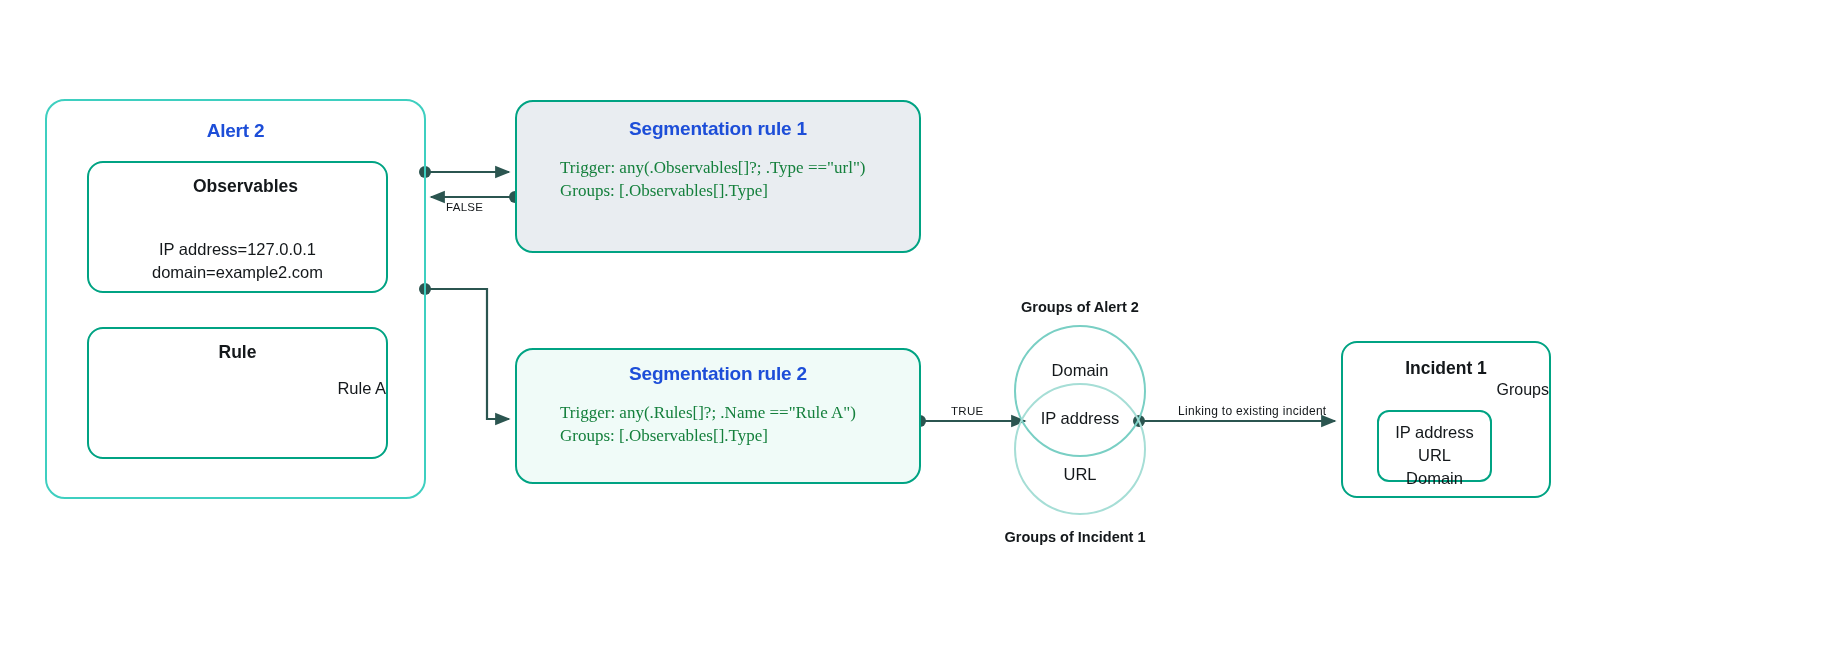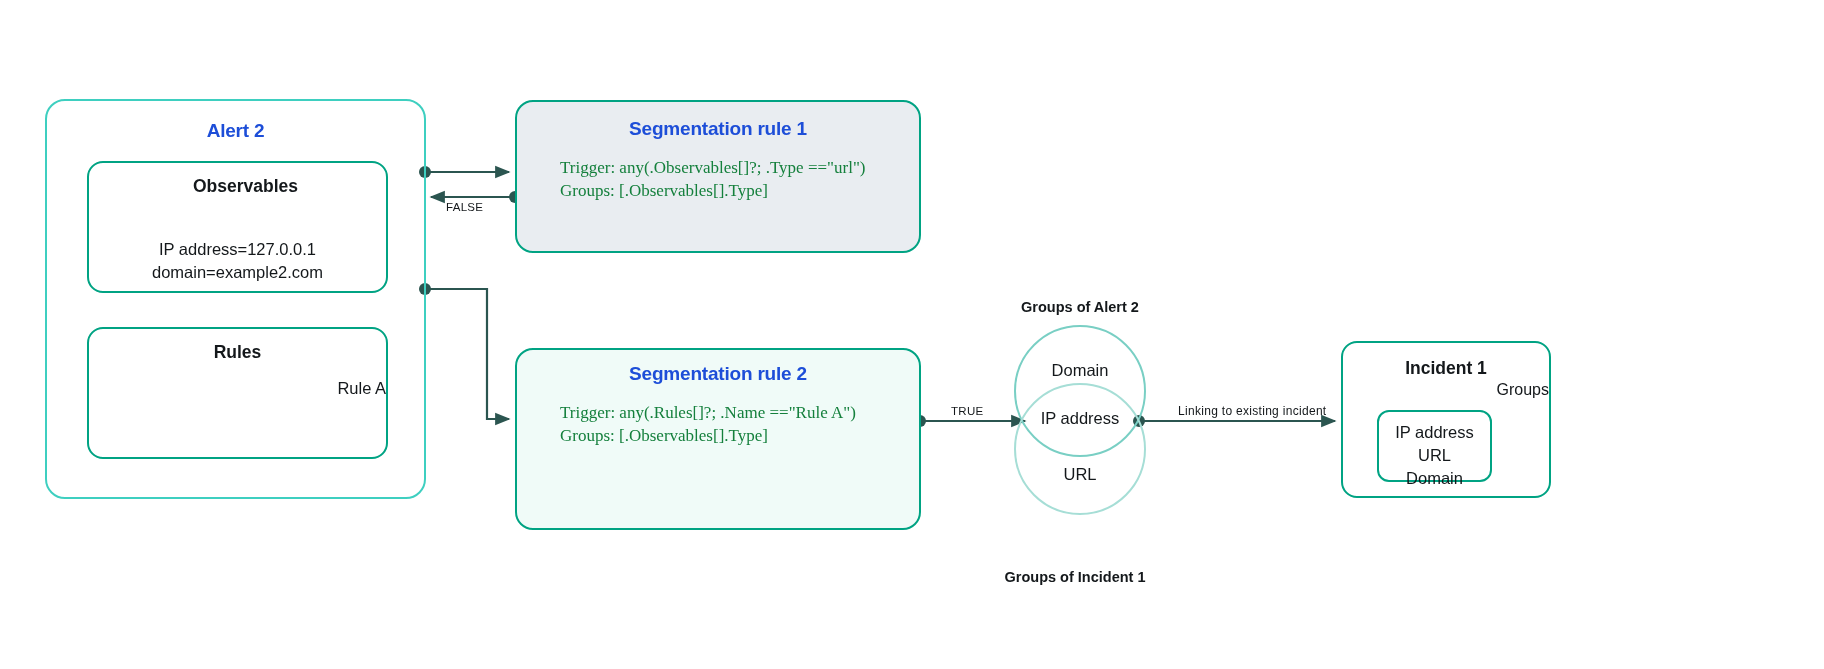--- a/index.html
+++ b/index.html
@@ -120,21 +120,21 @@
   }
   #segrule1-title {
     position: absolute; left: 0; right: 0; top: 16px;
   }
   #segrule1-text {
     position: absolute; left: 43px; top: 55px;
   }
 
   #segrule2-box {
     left: 515px; top: 348px;
-    width: 406px; height: 182px;
+    width: 406px; height: 136px;
     background: #f0fbf8;
   }
   #segrule2-title {
     position: absolute; left: 0; right: 0; top: 13px;
   }
   #segrule2-text {
     position: absolute; left: 43px; top: 52px;
   }
 
   #incident-box {
@@ -198,21 +198,20 @@
     color: #14181b;
   }
   #venn-caption-bottom {
     position: absolute;
     left: 950px; top: 529px;
     width: 250px;
     text-align: center;
     font-size: 14.5px;
     font-weight: bold;
     color: #14181b;
-    margin-top: 40px;
   }
 
   
   .edge-label {
     position: absolute;
     font-size: 11.5px;
     letter-spacing: 0.3px;
     color: #14181b;
     white-space: nowrap;
   }
@@ -269,21 +268,21 @@
   <div class="node node-outer" id="alert-box">
     <div class="title" id="alert-title">Alert 2</div>
 
     <div class="node node-inner" id="observables-box">
       <div class="title-sm" id="observables-title">Observables</div>
       <div class="body-center" id="observables-list">IP address=127.0.0.1
 domain=example2.com</div>
     </div>
 
     <div class="node node-inner" id="rules-box">
-      <div class="title-sm" id="rules-title">Rules</div>
+      <div class="title-sm" id="rules-title">Rule</div>
       <div class="body-center" id="rules-list">Rule A</div>
     </div>
   </div>
 
   <div class="node node-rule" id="segrule1-box">
     <div class="title" id="segrule1-title">Segmentation rule 1</div>
     <div class="body-text" id="segrule1-text">Trigger: any(.Observables[]?; .Type =="url")
 Groups: [.Observables[].Type]</div>
   </div>
 

